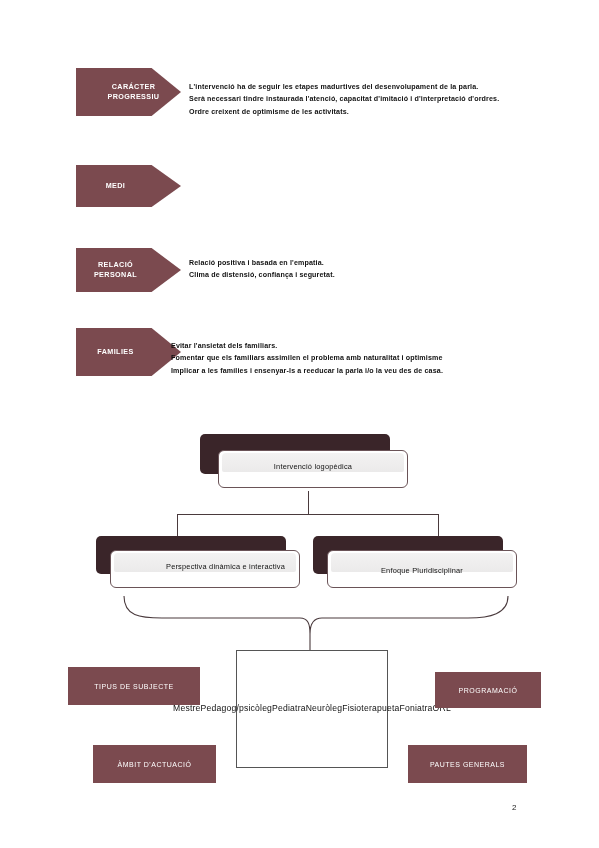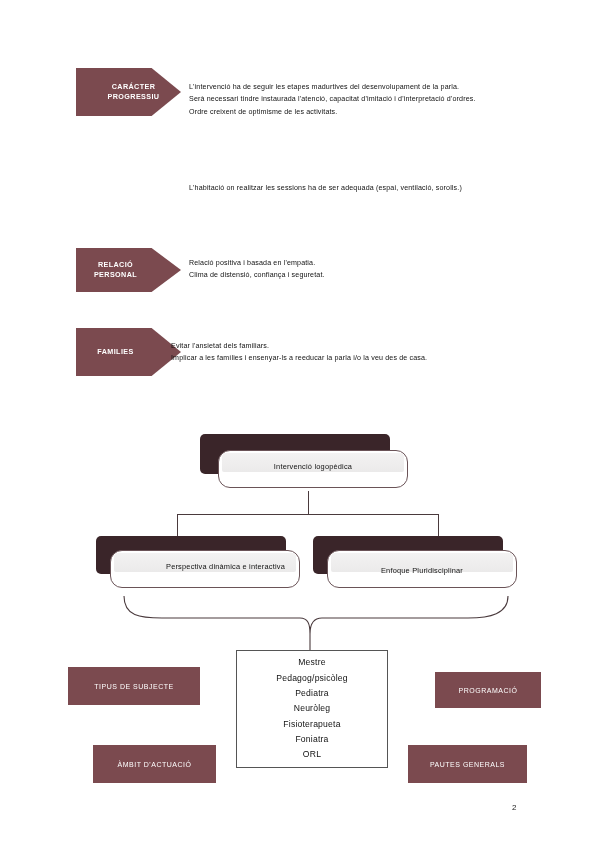--- a/index.html
+++ b/index.html
@@ -42,39 +42,40 @@
   .arrow span { display: block; }
 
   
   .para {
     position: absolute;
     font-size: 7.1px;
     line-height: 12.4px;
     color: #111111;
     letter-spacing: 0.15px;
     white-space: nowrap;
+    font-weight: bold;
   }
   .para div { white-space: nowrap; }
 
   
   .fc-node {
     position: absolute;
   }
   .fc-shadow {
     position: absolute;
     background: #3a2529;
     border-radius: 5px;
     top: 0;
     left: 0;
   }
   .fc-face {
     position: absolute;
     background: #ffffff;
     border: 1px solid #6a5357;
-    border-radius: 12px;
+    border-radius: 6px;
     display: flex;
     align-items: flex-start;
     justify-content: center;
     box-sizing: border-box;
   }
   .fc-face .gloss {
     position: absolute;
     left: 3px;
     right: 3px;
     top: 2px;
@@ -99,21 +100,21 @@
   .v-line { width: 1px; }
   .h-line { height: 1px; }
 
   
   .listbox {
     position: absolute;
     border: 1.5px solid #555555;
     background: #ffffff;
     box-sizing: border-box;
     display: flex;
-    flex-direction: column;
+    flex-direction: row;
     align-items: center;
     justify-content: center;
   }
   .listbox .item {
     font-size: 8.6px;
     line-height: 15.3px;
     color: #111111;
     letter-spacing: 0.2px;
     text-align: center;
   }
@@ -148,42 +149,45 @@
       <span>CARÁCTER</span>
       <span>PROGRESSIU</span>
     </div>
   </div>
   <div class="para" style="left:189px; top:81px;">
     <div>L'intervenció ha de seguir les etapes  madurtives del desenvolupament de la parla.</div>
     <div>Serà necessari tindre instaurada l'atenció, capacitat d'imitació i d'interpretació d'ordres.</div>
     <div>Ordre creixent de optimisme de les activitats.</div>
   </div>
 
-  <div class="para" style="left:189px; top:182px;">
-    <div>L'habitació on realitzar les sessions ha de ser adequada (espai, ventilació, sorolls.)</div>
+  <div class="arrow" style="left:76px; top:165px; width:105px; height:42px;">
+    <div>
+      <span>MEDI</span>
+    </div>
   </div>
 
   <div class="arrow" style="left:76px; top:248px; width:105px; height:44px;">
     <div>
       <span>RELACIÓ</span>
       <span>PERSONAL</span>
     </div>
   </div>
   <div class="para" style="left:189px; top:257px;">
     <div>Relació positiva i basada en l'empatia.</div>
     <div>Clima de distensió, confiança i seguretat.</div>
   </div>
 
   <div class="arrow" style="left:76px; top:328px; width:105px; height:48px;">
     <div>
       <span>FAMILIES</span>
     </div>
   </div>
   <div class="para" style="left:171px; top:340px;">
     <div>Evitar l'ansietat dels familiars.</div>
+    <div>Fomentar que els familiars assimilen el problema amb naturalitat i optimisme</div>
     <div>Implicar a les famílies i ensenyar-ls a reeducar la parla i/o la veu des de casa.</div>
   </div>
 
   <div class="fc-node" style="left:200px; top:434px; width:220px; height:60px;">
     <div class="fc-shadow" style="width:190px; height:40px;"></div>
     <div class="fc-face" style="left:18px; top:16px; width:190px; height:38px; padding-top:11px;">
       <div class="gloss"></div>
       <div class="fc-label">Intervenció logopèdica</div>
     </div>
   </div>

